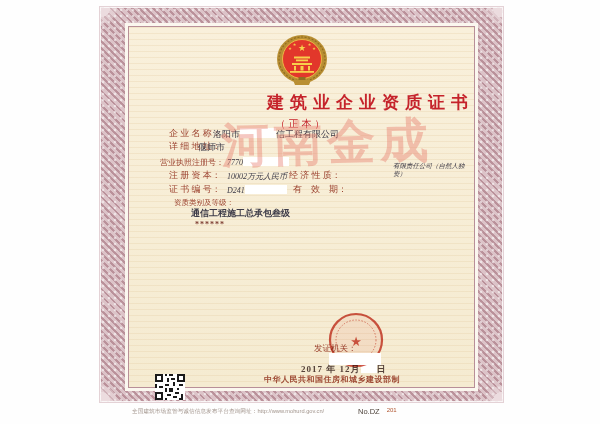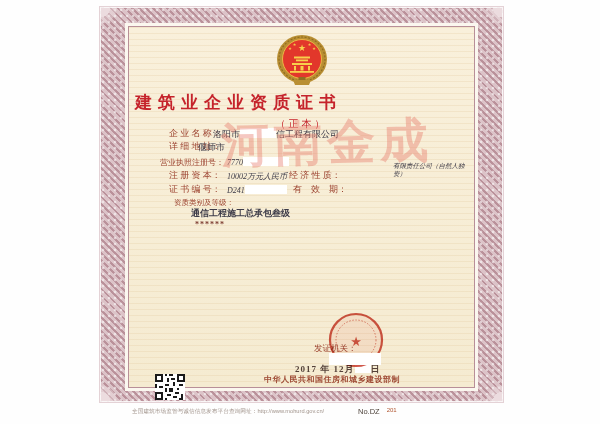--- a/index.html
+++ b/index.html
@@ -30,21 +30,21 @@
     background:
       repeating-linear-gradient(180deg, rgba(226,200,156,.28) 0 1px, rgba(0,0,0,0) 1px 6px),
       linear-gradient(#f9f0db,#f5ebd1);
     border:1px solid #b88f98;
     box-shadow:0 0 0 3px #fbf7ef;
   }
   .abs{position:absolute;white-space:nowrap;}
   
   .emblem{left:50%;top:6px;transform:translateX(-50%);}
   
-  .title{left:0;right:0;top:64px;text-align:left;font-size:17px;font-weight:bold;
+  .title{left:0;right:0;top:64px;text-align:right;font-size:17px;font-weight:bold;
     color:#c5232b;letter-spacing:6px;text-indent:6px;}
   .subtitle{left:0;right:0;top:90px;text-align:center;font-size:10px;color:#c5232b;letter-spacing:3px;}
   
   .watermark{left:92px;top:84px;font-size:48px;font-weight:bold;letter-spacing:5px;
     color:rgba(231,118,102,.40);z-index:3;transform:rotate(-1.5deg);pointer-events:none;}
   
   .row{z-index:2;}
   .lab{color:#9c4330;font-weight:normal;font-size:9px;}
   .lab-sm{color:#9c4330;font-weight:normal;font-size:8px;}
   .val{color:#3d3b48;font-size:9px;}
@@ -175,21 +175,21 @@
     <div class="abs seal" style="left:198px;top:284px;">
       <svg width="58" height="58" viewBox="0 0 58 58">
         <circle cx="29" cy="29" r="26" fill="rgba(226,80,60,0.10)" stroke="#c8392a" stroke-width="2.2"></circle>
         <circle cx="29" cy="29" r="20" fill="none" stroke="#c8392a" stroke-width="1" stroke-dasharray="1.4 1.7" opacity="0.75"></circle>
         <text x="29" y="34.5" font-size="13" fill="#c8392a" text-anchor="middle">★</text>
       </svg>
     </div>
     <span class="redact abs" style="left:200px;top:322px;width:52px;height:12px;"></span>
 
     
-    <div class="abs row" style="left:166px;top:331px;">
+    <div class="abs row" style="left:172px;top:331px;">
       <span class="datetxt">2017 年 12月</span><span class="redact" style="width:16px;height:9px;"></span><span class="datetxt">日</span>
     </div>
 
     
     <div class="abs row ministry" style="left:135px;top:347px;">中华人民共和国住房和城乡建设部制</div>
 
     
     <div class="abs" style="left:26px;top:347px;z-index:8;">
       <svg width="30" height="26" viewBox="0 0 15 13" shape-rendering="crispEdges">
         <rect x="0" y="0" width="15" height="13" fill="#fff"></rect>

